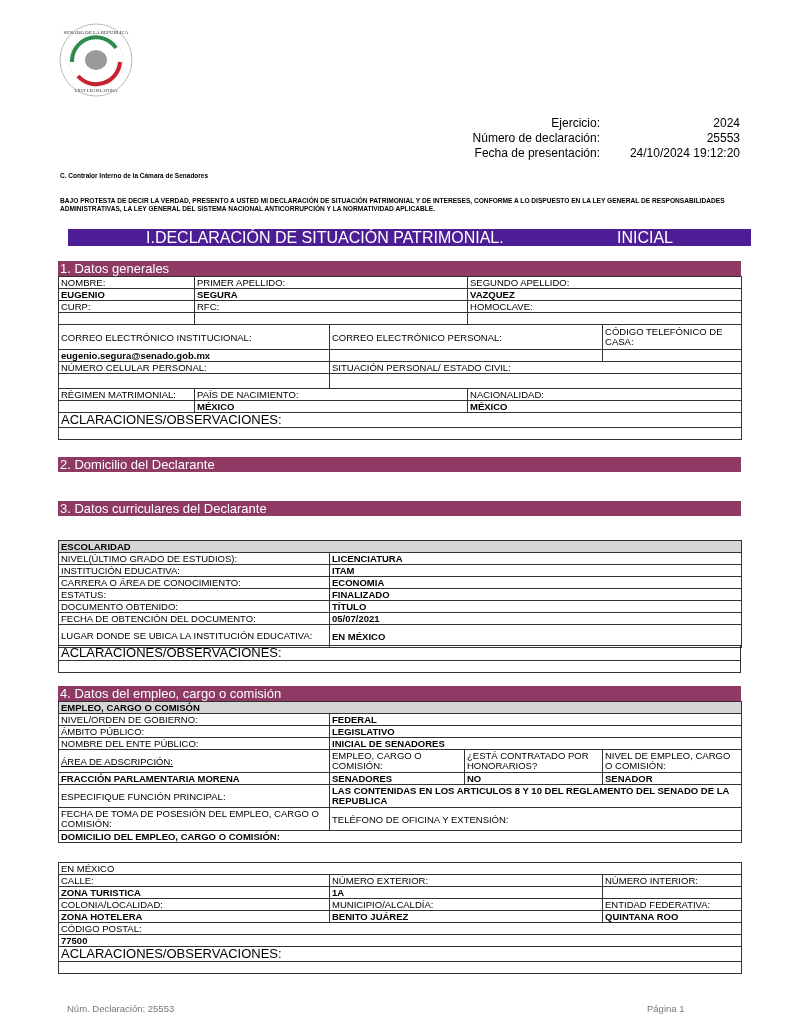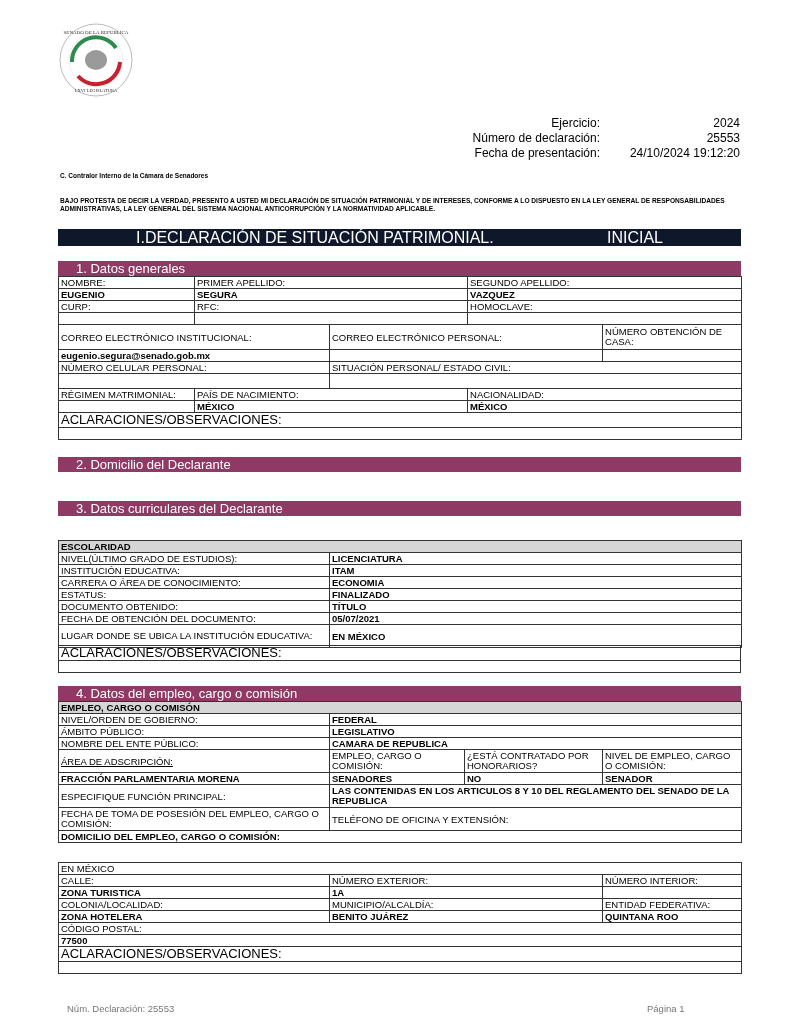--- a/index.html
+++ b/index.html
@@ -5,24 +5,24 @@
   html, body { margin:0; padding:0; background:#fff; }
   body { width:787px; height:1024px; position:relative; font-family:"Liberation Sans", sans-serif; color:#000; overflow:hidden; }
   .abs { position:absolute; }
   .logo { left:58px; top:22px; width:76px; height:76px; }
   .meta { left:440px; top:116px; width:300px; font-size:12px; line-height:15px; }
   .meta .row { display:flex; }
   .meta .lbl { width:160px; text-align:right; }
   .meta .val { flex:1; text-align:right; }
   .addressee { left:60px; top:172px; font-size:6.5px; font-weight:bold; }
   .protest { left:60px; top:197px; width:682px; font-size:6.6px; font-weight:bold; line-height:8px; }
-  .mainbar { left:58px; top:229px; width:683px; height:17px; background:#0f172a; color:#fff; font-size:16px; line-height:18px; }
+  .mainbar { left:68px; top:229px; width:683px; height:17px; background:#4c1d95; color:#fff; font-size:16px; line-height:18px; }
   .mainbar .t1 { position:absolute; left:78px; }
   .mainbar .t2 { position:absolute; left:549px; }
-  .secbar { position:absolute; left:58px; width:683px; height:15px; background:#8e3a64; color:#fff; font-size:13px; line-height:15px; padding-left:18px; box-sizing:border-box; }
+  .secbar { position:absolute; left:58px; width:683px; height:15px; background:#8e3a64; color:#fff; font-size:13px; line-height:15px; padding-left:2px; box-sizing:border-box; }
   table.f { position:absolute; left:58px; width:683px; border-collapse:collapse; table-layout:fixed; font-size:9.5px; }
   table.f td { border:1px solid #333; padding:0 2px; height:11px; line-height:11px; overflow:hidden; white-space:nowrap; vertical-align:middle; }
   .b { font-weight:bold; }
   .c { text-align:left; }
   .gray { background:#d6d6d6; }
   .obs { font-size:13px; font-weight:normal; line-height:14px !important; height:14px !important; }
   .wrap { white-space:normal !important; line-height:10px !important; }
   .footer { top:1003px; font-size:9.5px; color:#777; }
 </style>
 </head>
@@ -89,21 +89,21 @@
     <td colspan="2">HOMOCLAVE:</td>
   </tr>
   <tr>
     <td></td>
     <td colspan="2"></td>
     <td colspan="2"></td>
   </tr>
   <tr>
     <td colspan="2" style="height:24px;">CORREO ELECTRÓNICO INSTITUCIONAL:</td>
     <td colspan="2">CORREO ELECTRÓNICO PERSONAL:</td>
-    <td class="wrap">NÚMERO OBTENCIÓN DE CASA:</td>
+    <td class="wrap">CÓDIGO TELEFÓNICO DE CASA:</td>
   </tr>
   <tr>
     <td colspan="2" class="b c">eugenio.segura@senado.gob.mx</td>
     <td colspan="2"></td>
     <td></td>
   </tr>
   <tr>
     <td colspan="2">NÚMERO CELULAR PERSONAL:</td>
     <td colspan="3">SITUACIÓN PERSONAL/ ESTADO CIVIL:</td>
   </tr>
@@ -198,21 +198,21 @@
   <tr>
         <td>NIVEL/ORDEN DE GOBIERNO:</td>
         <td colspan="3" class="b c">FEDERAL</td>
       </tr>
   <tr>
         <td>ÁMBITO PÚBLICO:</td>
         <td colspan="3" class="b c">LEGISLATIVO</td>
       </tr>
   <tr>
         <td>NOMBRE DEL ENTE PÚBLICO:</td>
-        <td colspan="3" class="b c">CAMARA DE REPUBLICA</td>
+        <td colspan="3" class="b c">INICIAL DE SENADORES</td>
       </tr>
   <tr>
     <td style="height:22px;text-decoration:underline;">ÁREA DE ADSCRIPCIÓN:</td>
     <td class="c wrap">EMPLEO, CARGO O COMISIÓN:</td>
     <td class="c wrap">¿ESTÁ CONTRATADO POR HONORARIOS?</td>
     <td class="c wrap">NIVEL DE EMPLEO, CARGO O COMISIÓN:</td>
   </tr>
   <tr>
     <td class="b c">FRACCIÓN PARLAMENTARIA MORENA</td>
     <td class="b c">SENADORES</td>

